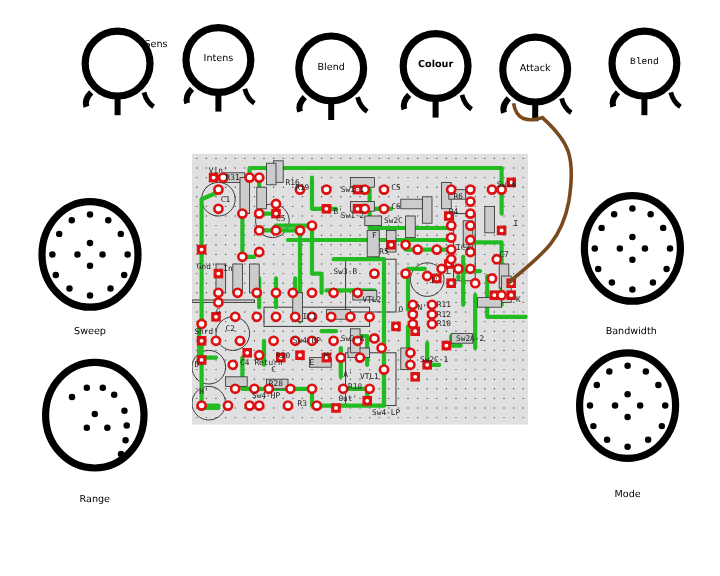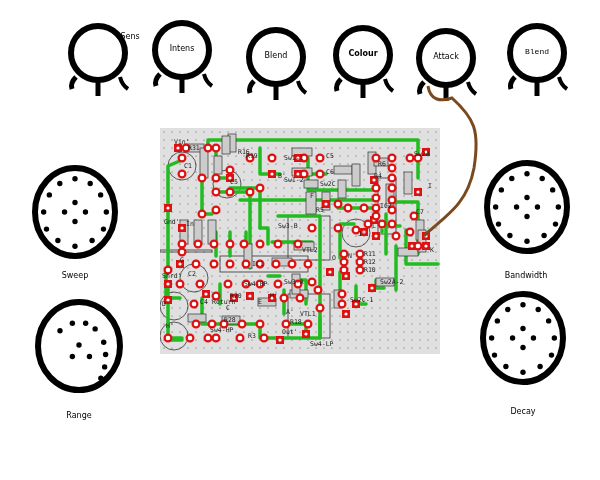--- a/index.html
+++ b/index.html
@@ -133,21 +133,21 @@
         <circle cx="512.55" cy="338" r="2.7" fill="#000"></circle>
         <circle cx="533.45" cy="338" r="2.7" fill="#000"></circle>
         <circle cx="523" cy="347.5" r="2.7" fill="#000"></circle>
       </g>
     </g>
 </svg>
 <div id="sw-labels">
     <div class="sw-label" style="left: 25px; top: 271px; text-align: center;">Sweep</div>
     <div class="sw-label" style="left: 29px; top: 411px;">Range</div>
     <div class="sw-label" style="left: 476px; top: 271px;">Bandwidth</div>
-    <div class="sw-label" style="left: 473px; top: 407px;">Decay</div>
+    <div class="sw-label" style="left: 473px; top: 407px;">Mode</div>
   </div>
 
 <svg class="abs" style="left:160px;top:128px" width="280" height="226" viewBox="0 0 280 226">
   <rect x="0" y="0" width="280" height="226" fill="#e0e0e0"></rect>
   <g id="dots">
       <circle cx="4" cy="4" r="0.6" fill="#555"></circle>
       <circle cx="4" cy="12" r="0.6" fill="#555"></circle>
       <circle cx="4" cy="20" r="0.6" fill="#555"></circle>
       <circle cx="4" cy="28" r="0.6" fill="#555"></circle>
       <circle cx="4" cy="36" r="0.6" fill="#555"></circle>

